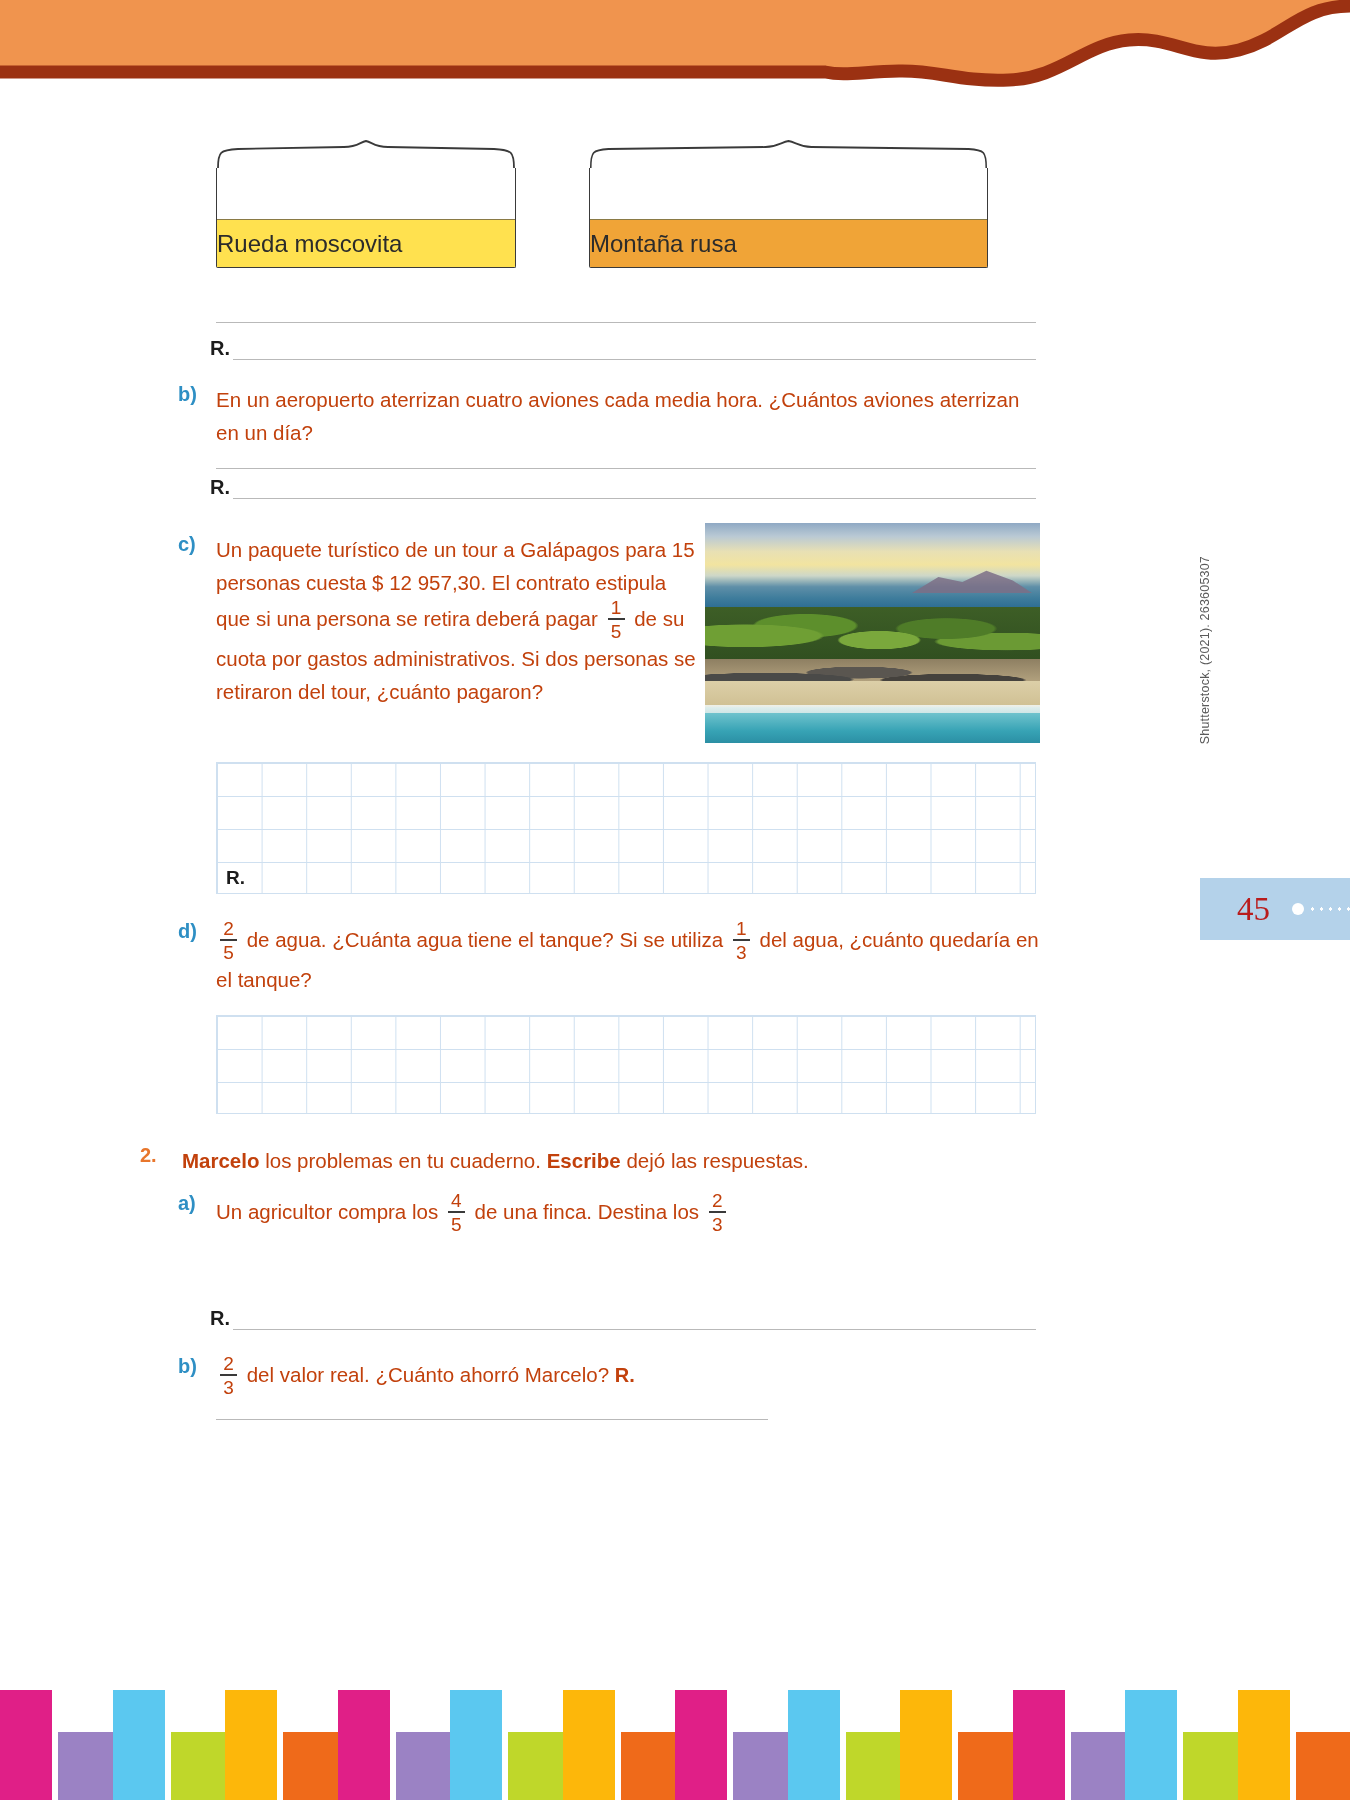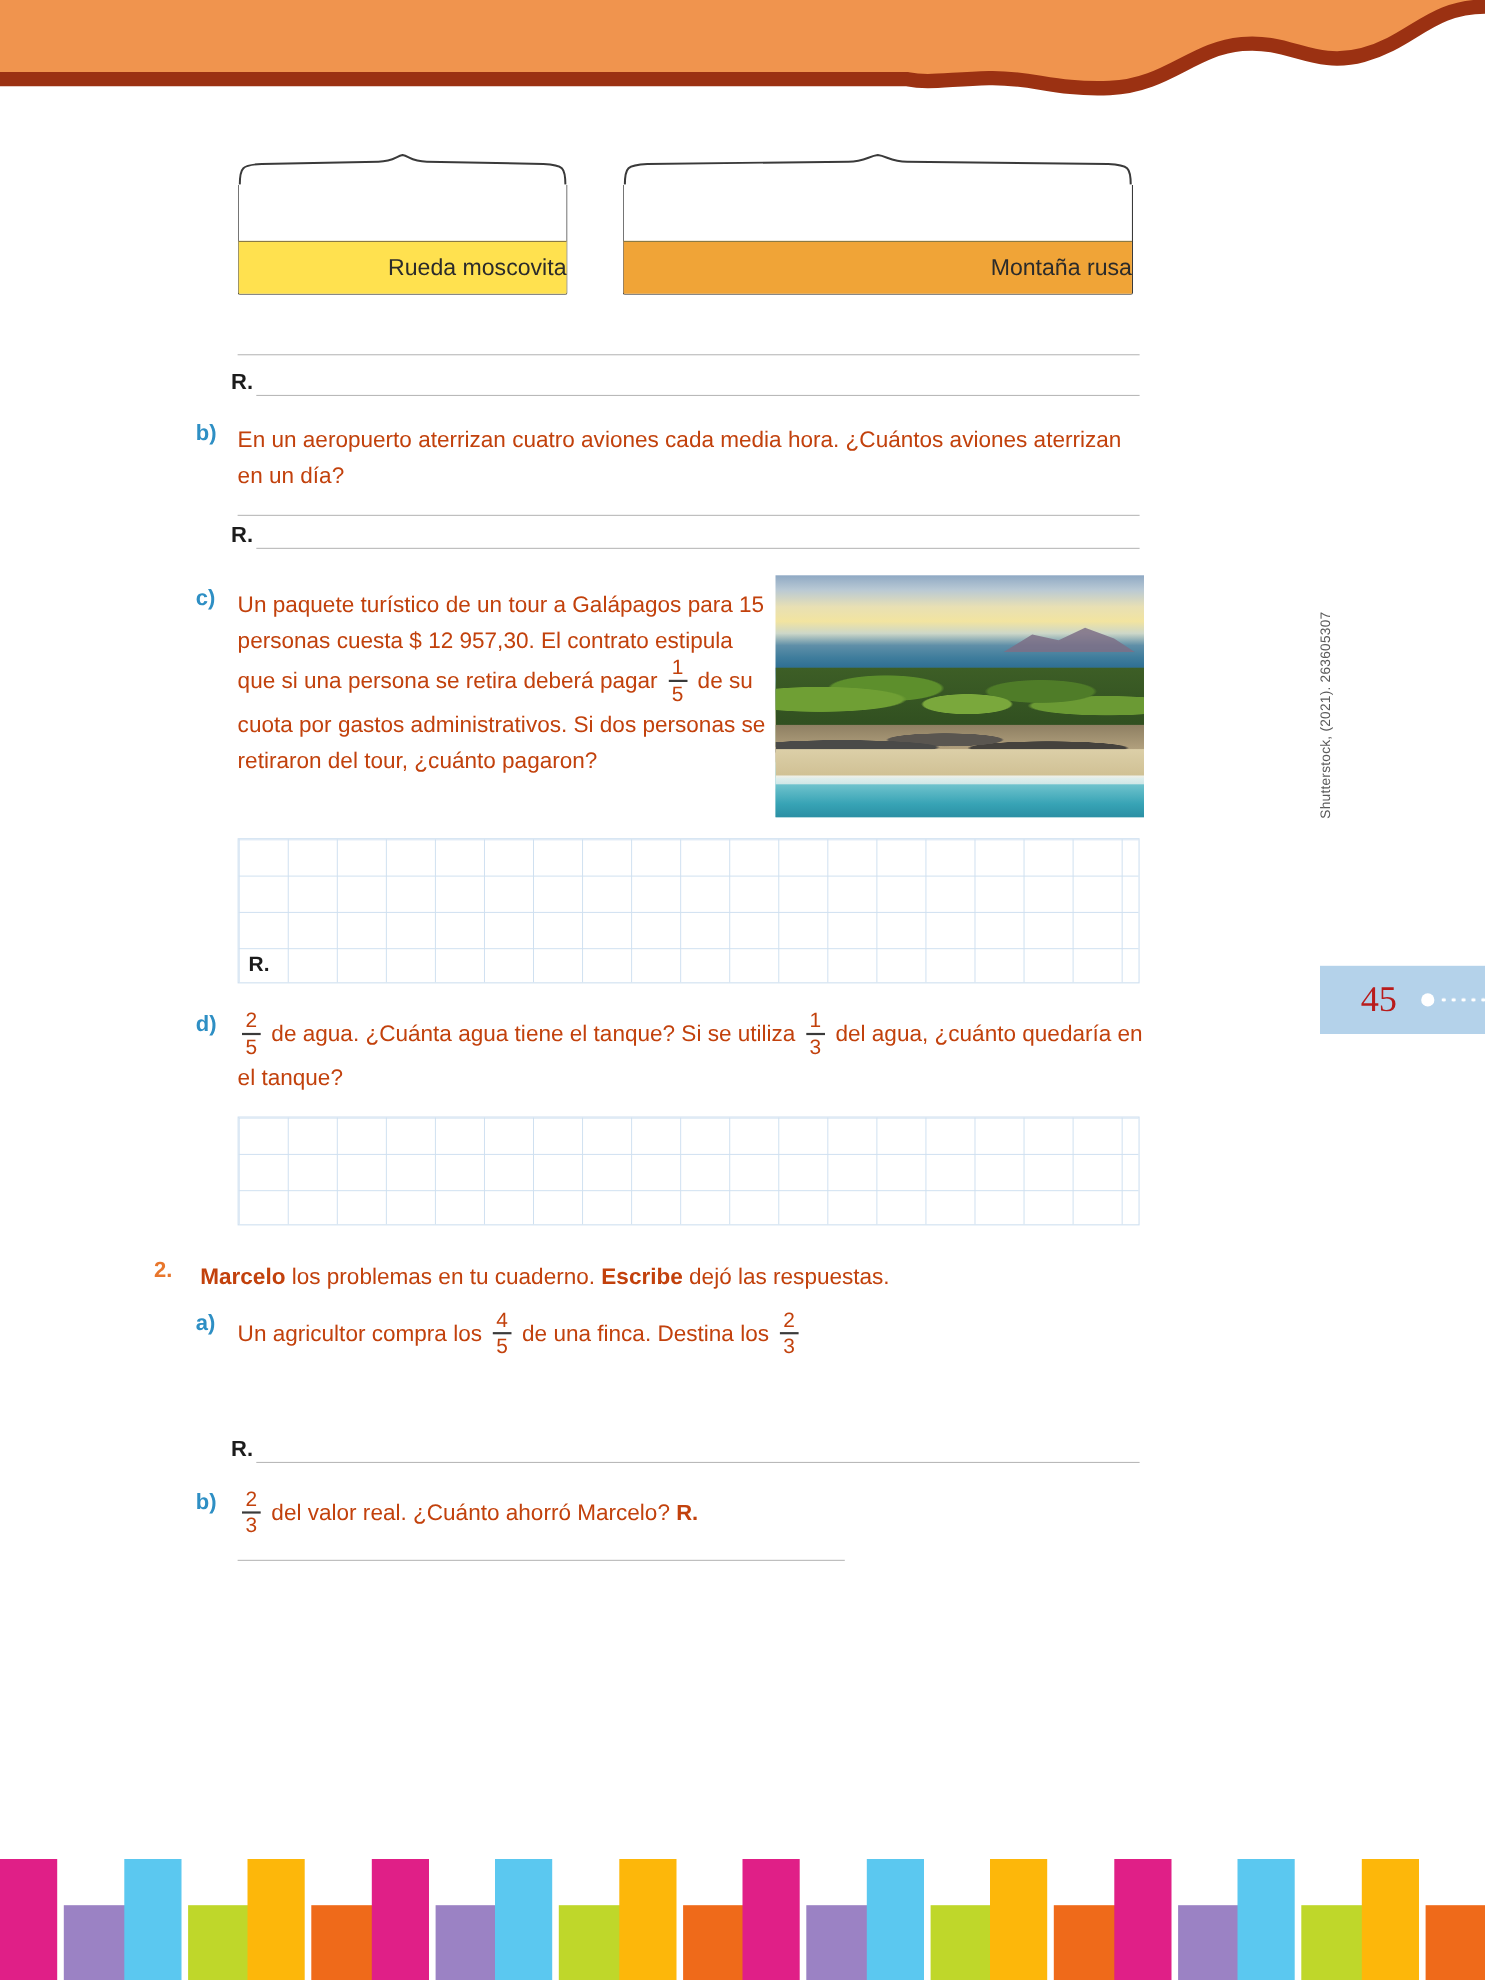--- a/index.html
+++ b/index.html
@@ -42,25 +42,25 @@
   .bars { position: absolute; left: 216px; top: 140px; width: 820px; height: 135px; }
   .barbox { position: absolute; top: 0; }
   .barbox .brace { width: 100%; height: 28px; display: block; }
   .barbox .tube {
     border: 1.6px solid #3a3a3a; border-top: none;
     height: 100px; position: relative; background: #fff;
     border-radius: 0 0 2px 2px;
   }
   .barbox .fill {
     position: absolute; left: 0; right: 0; bottom: 0;
-    height: 48px; display: flex; align-items: center; justify-content: flex-end;
-    font-size: 21px; color: #2b2b2b; border-top: 1.4px solid #8a7a45;
+    height: 48px; display: flex; align-items: center; justify-content: flex-start;
+    font-size: 24px; color: #2b2b2b; border-top: 1.4px solid #8a7a45;
   }
   #bar-0 { left: 0px; width: 300px; }
-  #bar-1 { left: 350px; width: 464px; }
+  #bar-1 { left: 373px; width: 399px; }
 
   
   .ans-row { display: flex; align-items: flex-end; }
   .ans-row .rlabel { font-weight: bold; font-size: 20px; color: #1c1c1c; padding-right: 3px; }
   .ans-row .rule { flex: 1; border-bottom: 1.3px solid #b9b9b9; height: 22px; }
   .bare-rule { border-bottom: 1.3px solid #b9b9b9; height: 1px; }
 
   
   .item { display: flex; }
   .item .lbl {

